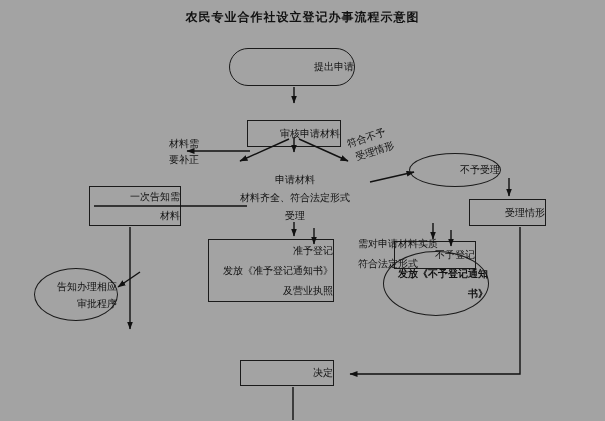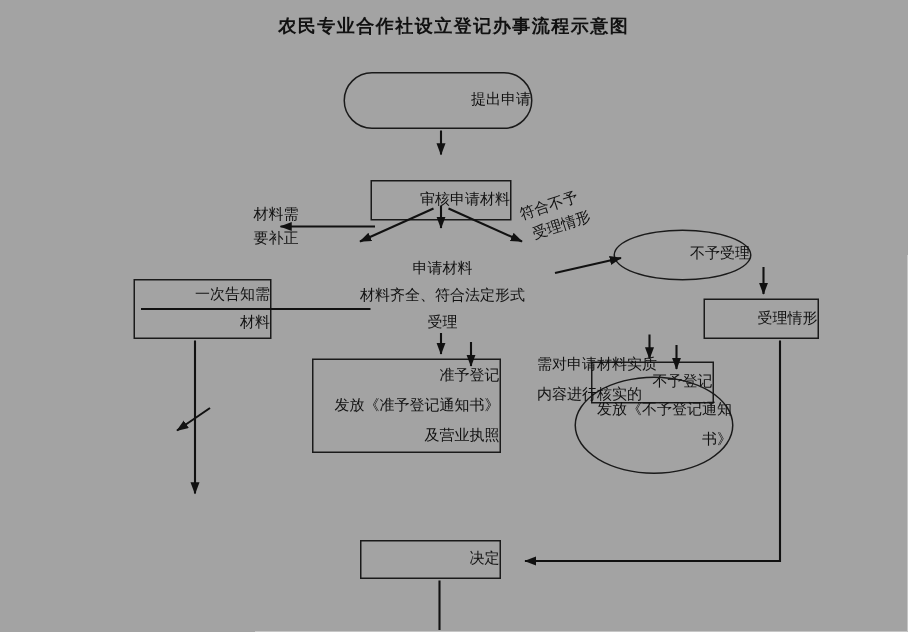--- a/index.html
+++ b/index.html
@@ -70,26 +70,30 @@
     <span class="ln">一次告知需</span>
     <span class="ln">材料</span>
   </div>
 
   <div class="node grant" style="left:208px;top:239px;width:126px;height:63px;padding-left:48px;">
     <span class="ln">准予登记</span>
     <span class="ln">发放《准予登记通知书》</span>
     <span class="ln">及营业执照</span>
   </div>
 
+  <div class="node oval inform" style="left:34px;top:268px;width:84px;height:53px;">
+    <span class="ln">告知办理相应</span>
+    <span class="ln">审批程序</span>
+  </div>
 
   <div class="node" style="left:394px;top:241px;width:82px;height:28px;">
     <span class="ln">不予登记</span>
   </div>
 
-  <div class="node oval denyoval" style="left:383px;top:251px;width:106px;height:65px;">
+  <div class="node oval denyoval" style="left:383px;top:251px;width:106px;height:65px;font-weight:bold;">
     <span class="ln">发放《不予登记通知</span>
     <span class="ln">书》</span>
   </div>
 
   <div class="node" style="left:469px;top:199px;width:77px;height:27px;">
     <span class="ln">受理情形</span>
   </div>
 
   <div class="node" style="left:240px;top:360px;width:94px;height:26px;">
     <span class="ln">决定</span>
@@ -133,16 +137,16 @@
 
   <div class="lbl" style="left:227px;top:171px;width:136px;">
     <span class="ln">申请材料</span>
     <span class="ln">材料齐全、符合法定形式</span>
     <span class="ln">受理</span>
   </div>
 
 
   <div class="lbl lbl-verifyneed" style="left:358px;top:234px;">
     <span class="ln">需对申请材料实质</span>
-    <span class="ln">内容进行核实的</span>
+    <span class="ln">符合法定形式</span>
   </div>
 
 </div>
 
 </body></html>

